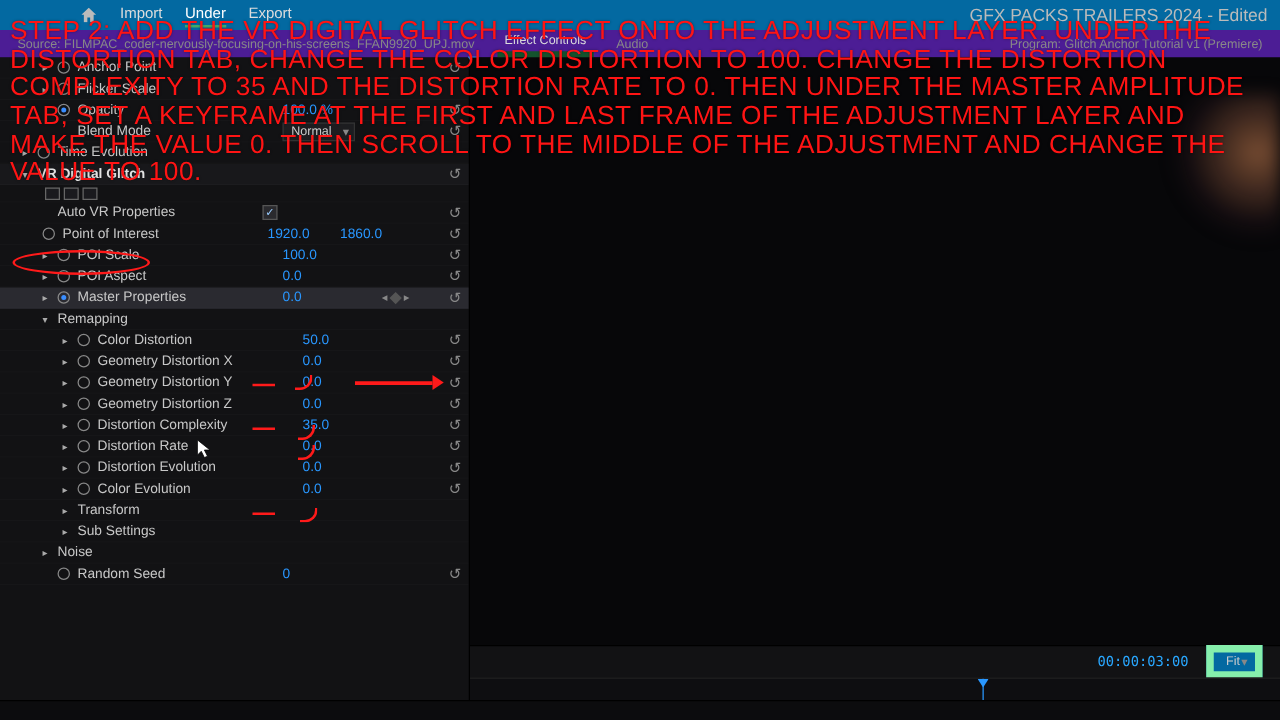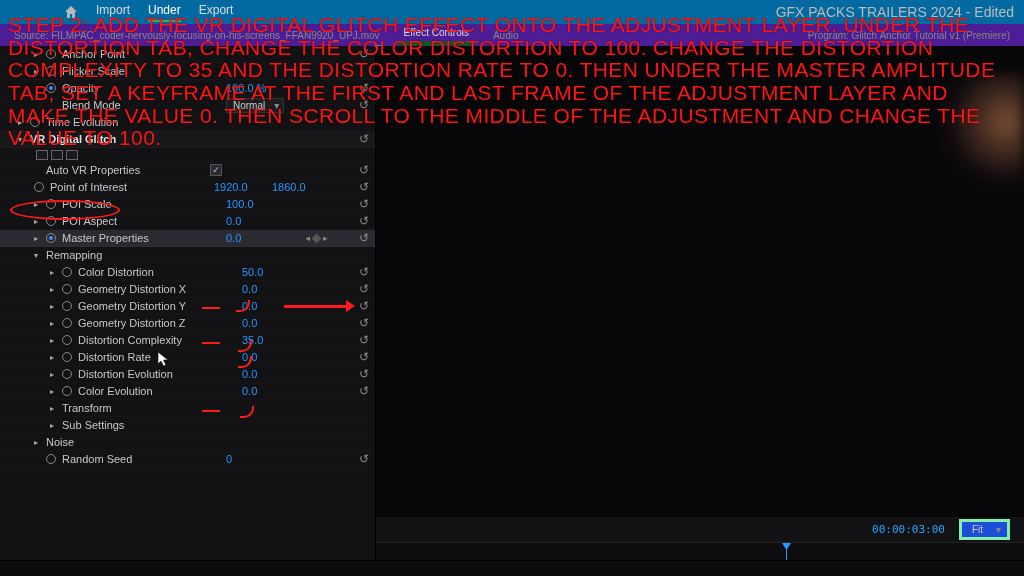--- a/index.html
+++ b/index.html
@@ -82,21 +82,21 @@
   .glow{ position:absolute; right:0; top:28px; width:90px; height:120px;
          background: radial-gradient(circle at 80% 40%, rgba(255,160,100,0.45), rgba(60,30,40,0.2) 55%, transparent 70%);
          filter:blur(6px);}
   
   .pv-foot{
     position:absolute; left:376px; right:0; bottom:34px; height:26px;
     background:#121214; display:flex; align-items:center; gap:14px; padding:0 14px;
     border-top:1px solid #000;
   }
   .tc{ color:#29a7ff; font-family:monospace; font-size:11px;}
-  .fit{ background:#1d4ed8; border:3px solid #86efac; color:#ccc; padding:2px 24px 2px 10px; font-size:10px; position:relative; cursor:pointer;}
+  .fit{ background:#0369a1; border:6px solid #86efac; color:#ccc; padding:2px 12px 2px 10px; font-size:10px; position:relative; cursor:pointer;}
   .fit::after{content:"▾"; position:absolute; right:6px; color:#888;}
   
   .pv-ruler{
     position:absolute; left:376px; right:0; bottom:16px; height:18px;
     background:#0e0e11; border-top:1px solid #222;
   }
   .pv-ruler .ph{ position:absolute; top:0; bottom:0; width:1px; background:#2997ff;}
   .pv-ruler .ph::before{content:""; position:absolute; top:0; left:-4px; width:9px; height:7px; background:#2997ff; clip-path:polygon(0 0,100% 0,50% 100%);}
   
   .overlay-text{

